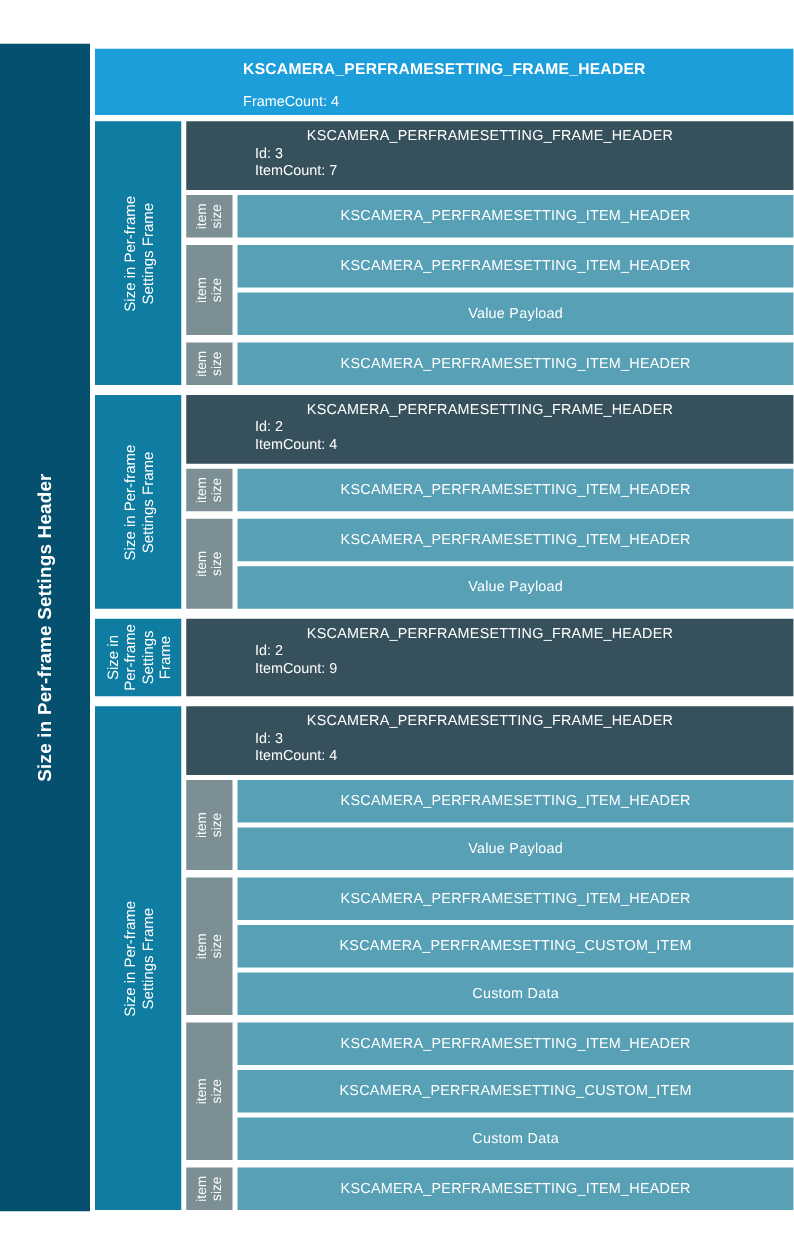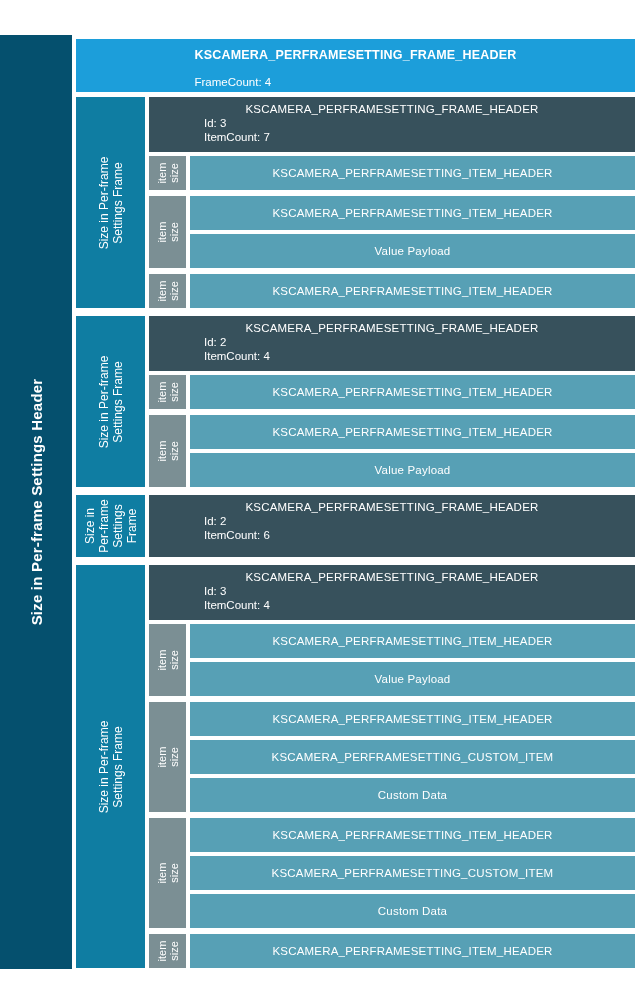--- a/index.html
+++ b/index.html
@@ -177,21 +177,21 @@
               <div class="rot-line">Per-frame</div>
               <div class="rot-line">Settings</div>
               <div class="rot-line">Frame</div>
             </div>
           </div>
           <div class="frame-body">
             <div class="frame-header">
               <div class="fh-title">KSCAMERA_PERFRAMESETTING_FRAME_HEADER</div>
               <div class="fh-fields">
                 <div class="fh-field">Id: 2</div>
-                <div class="fh-field">ItemCount: 6</div>
+                <div class="fh-field">ItemCount: 9</div>
               </div>
             </div>
             <div class="frame-groups"></div>
           </div>
         </div>
         <div class="frame-section">
           <div class="frame-label">
             <div class="rot">
               <div class="rot-line">Size in Per-frame</div>
               <div class="rot-line">Settings Frame</div>

